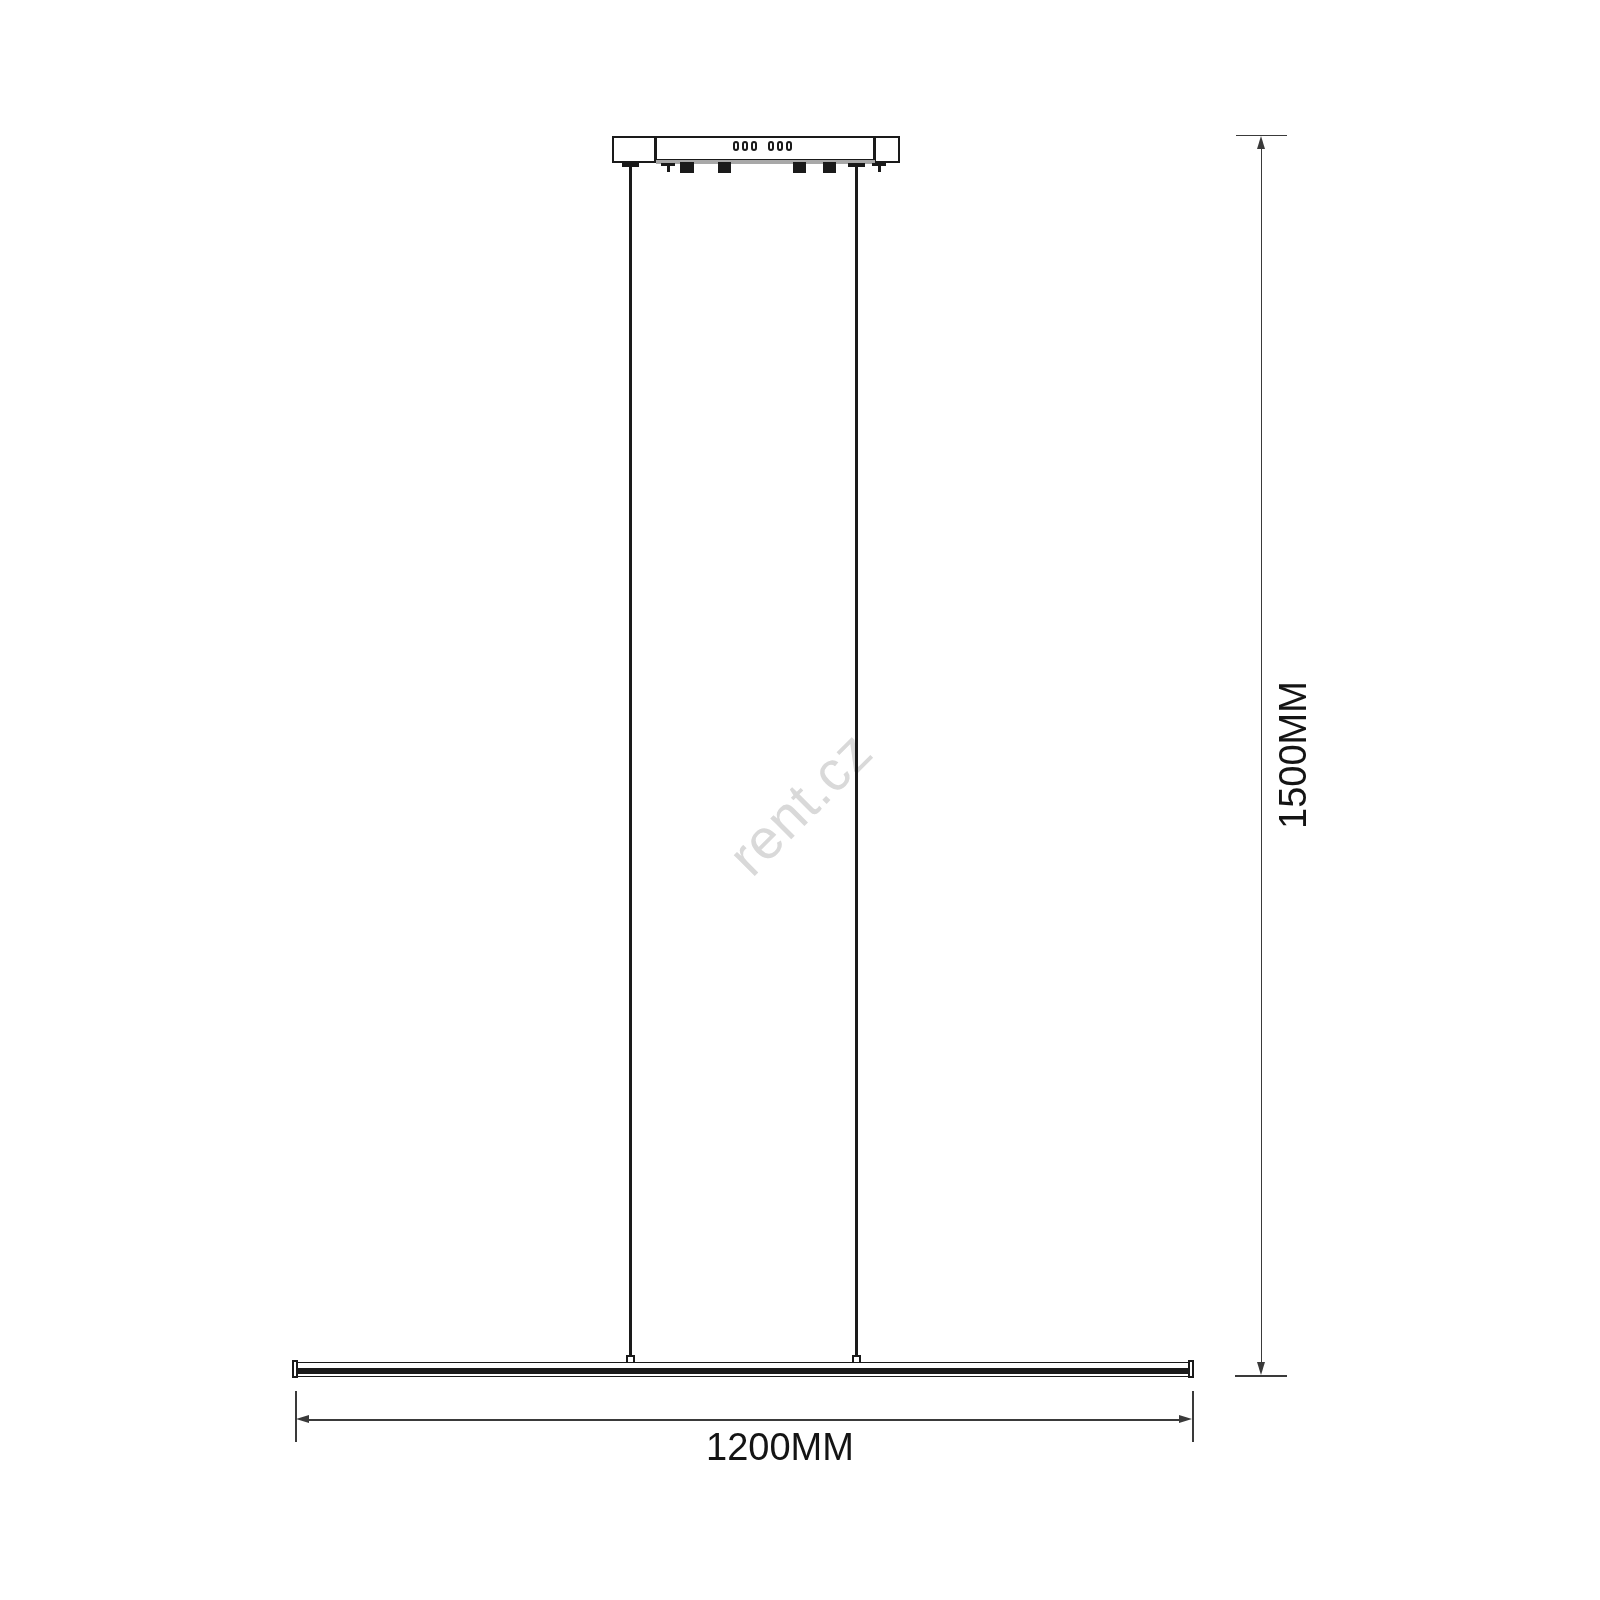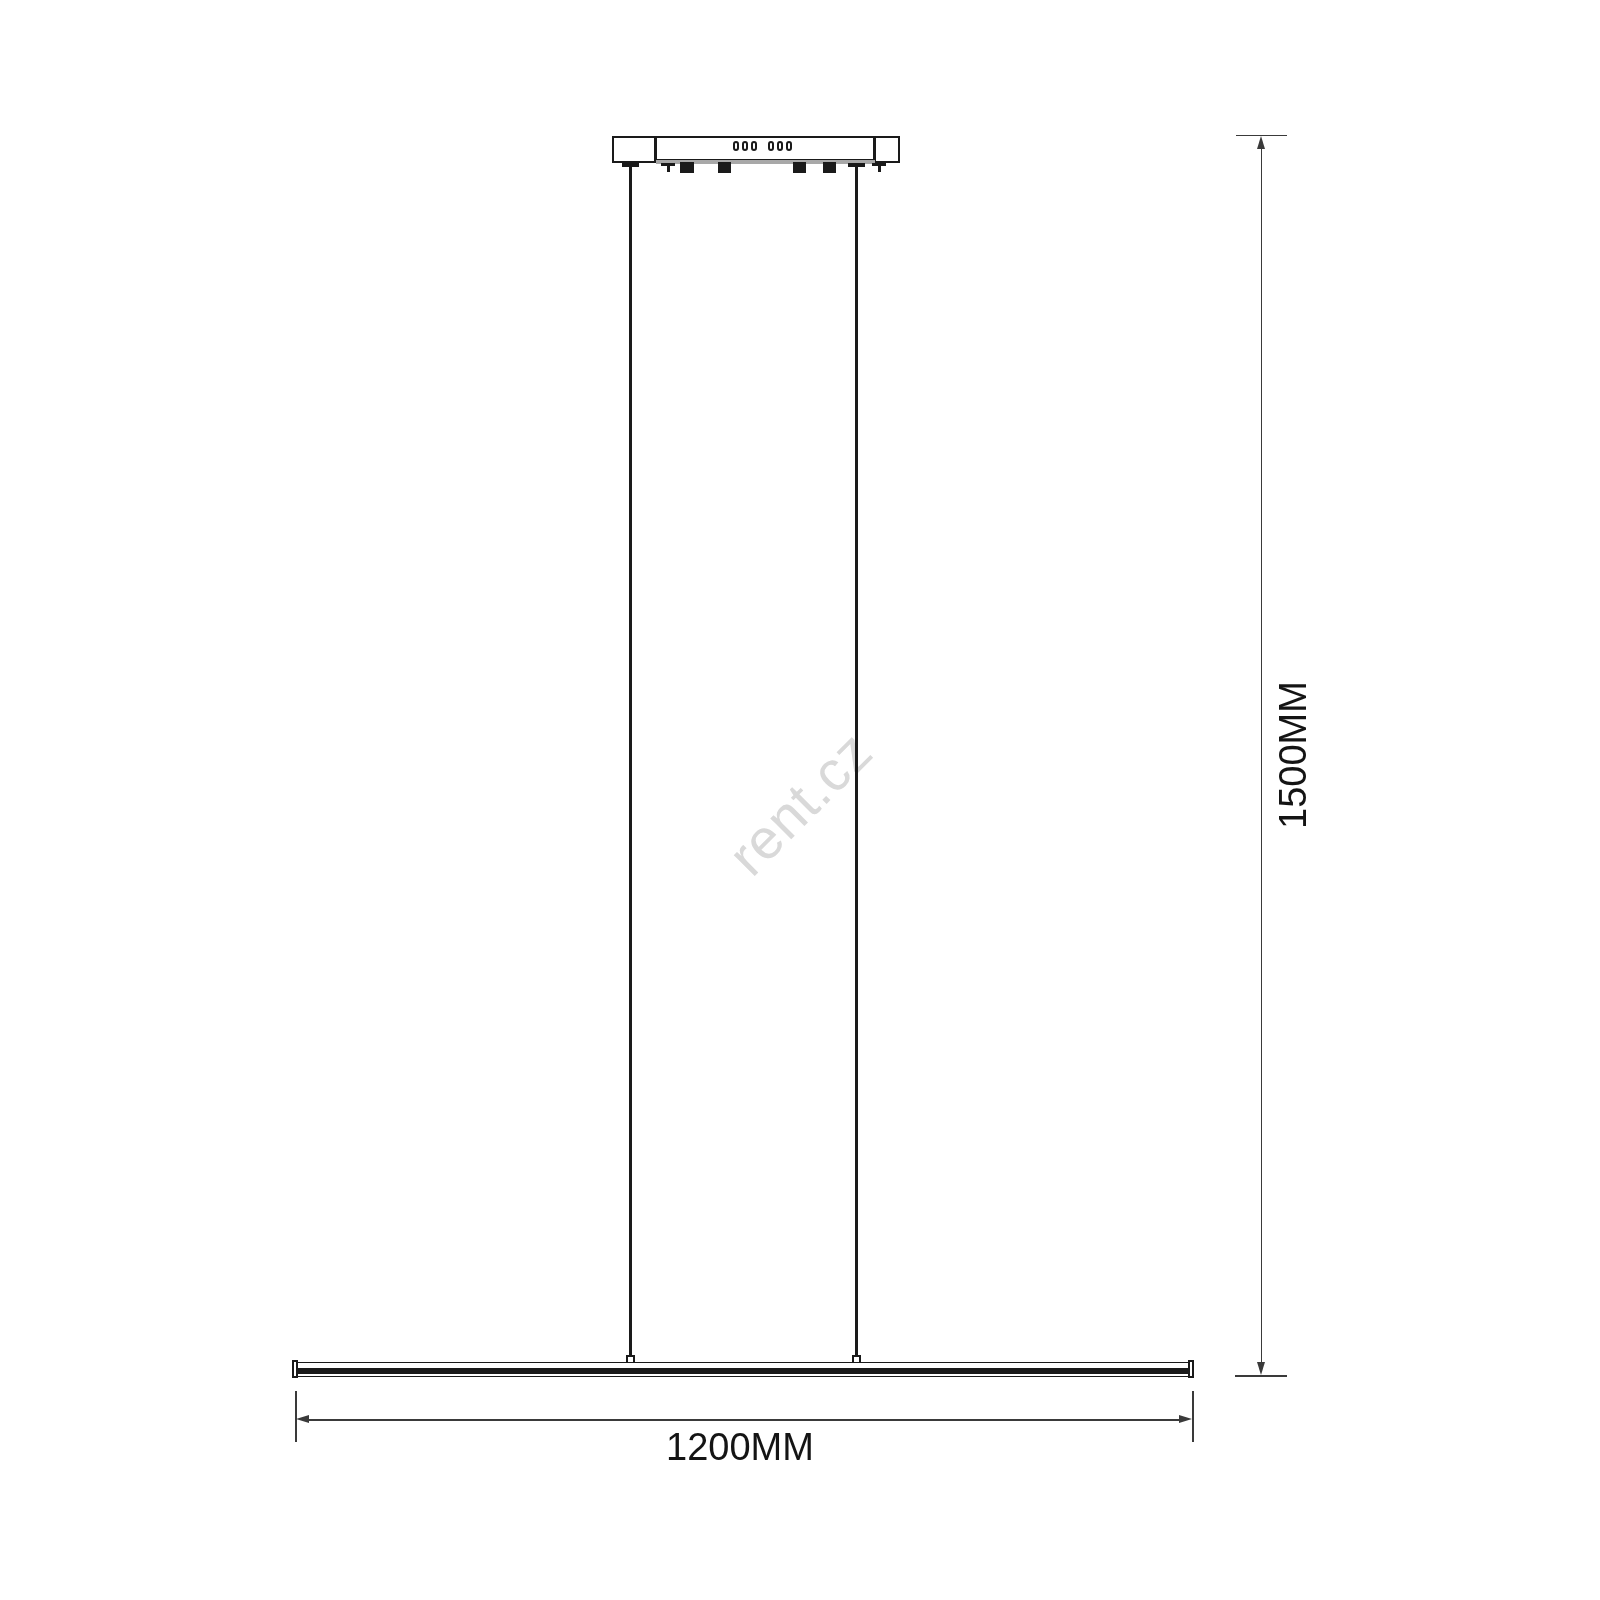--- a/index.html
+++ b/index.html
@@ -109,21 +109,21 @@
   .arr-left  { left: 296px;  top: 1415.25px; border-top: 4.5px solid transparent; border-bottom: 4.5px solid transparent; border-right: 13px solid var(--dim-line); }
   .arr-right { left: 1179px; top: 1415.25px; border-top: 4.5px solid transparent; border-bottom: 4.5px solid transparent; border-left: 13px solid var(--dim-line); }
   .arr-up   { left: 1256.75px; top: 136px;   border-left: 4.5px solid transparent; border-right: 4.5px solid transparent; border-bottom: 13px solid var(--dim-line); }
   .arr-down { left: 1256.75px; top: 1362px;  border-left: 4.5px solid transparent; border-right: 4.5px solid transparent; border-top: 13px solid var(--dim-line); }
 
   .dim-label {
     font-size: 38px;
     color: var(--text);
     white-space: nowrap;
   }
-  .label-width { left: 740px; top: 1426px; transform: translateX(-50%); text-align: right; }
+  .label-width { left: 780px; top: 1426px; transform: translateX(-50%); text-align: right; }
   .label-height { left: 1293px; top: 755px; transform: translate(-50%, -50%) rotate(-90deg); }
 </style>
 </head>
 <body>
 
 <div class="canvas">
 
   <div class="abs watermark">rent.cz</div>
 
   <div>

